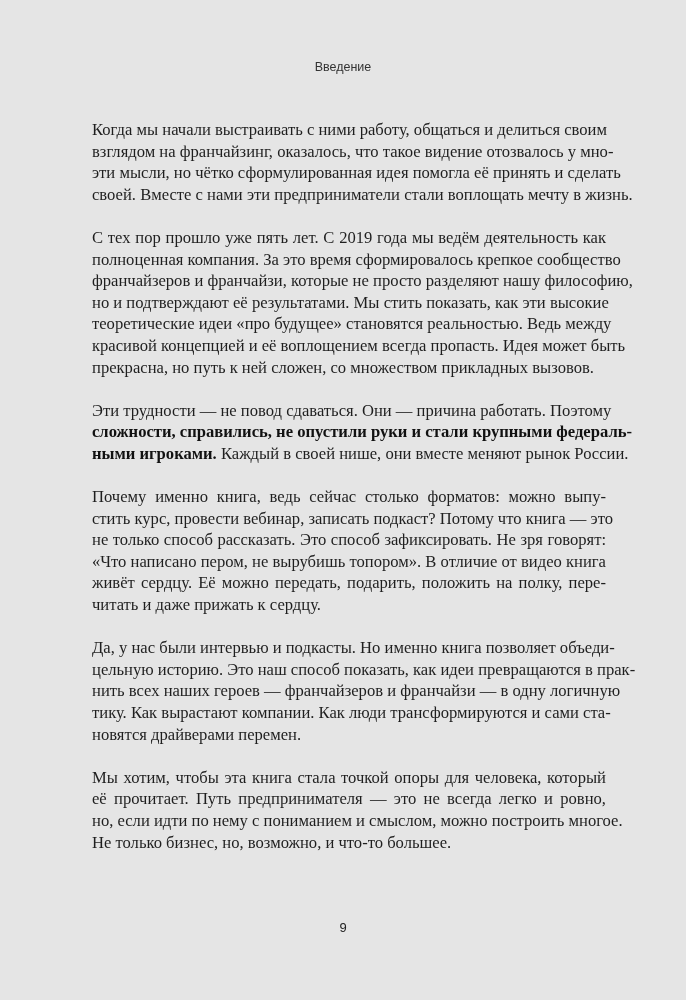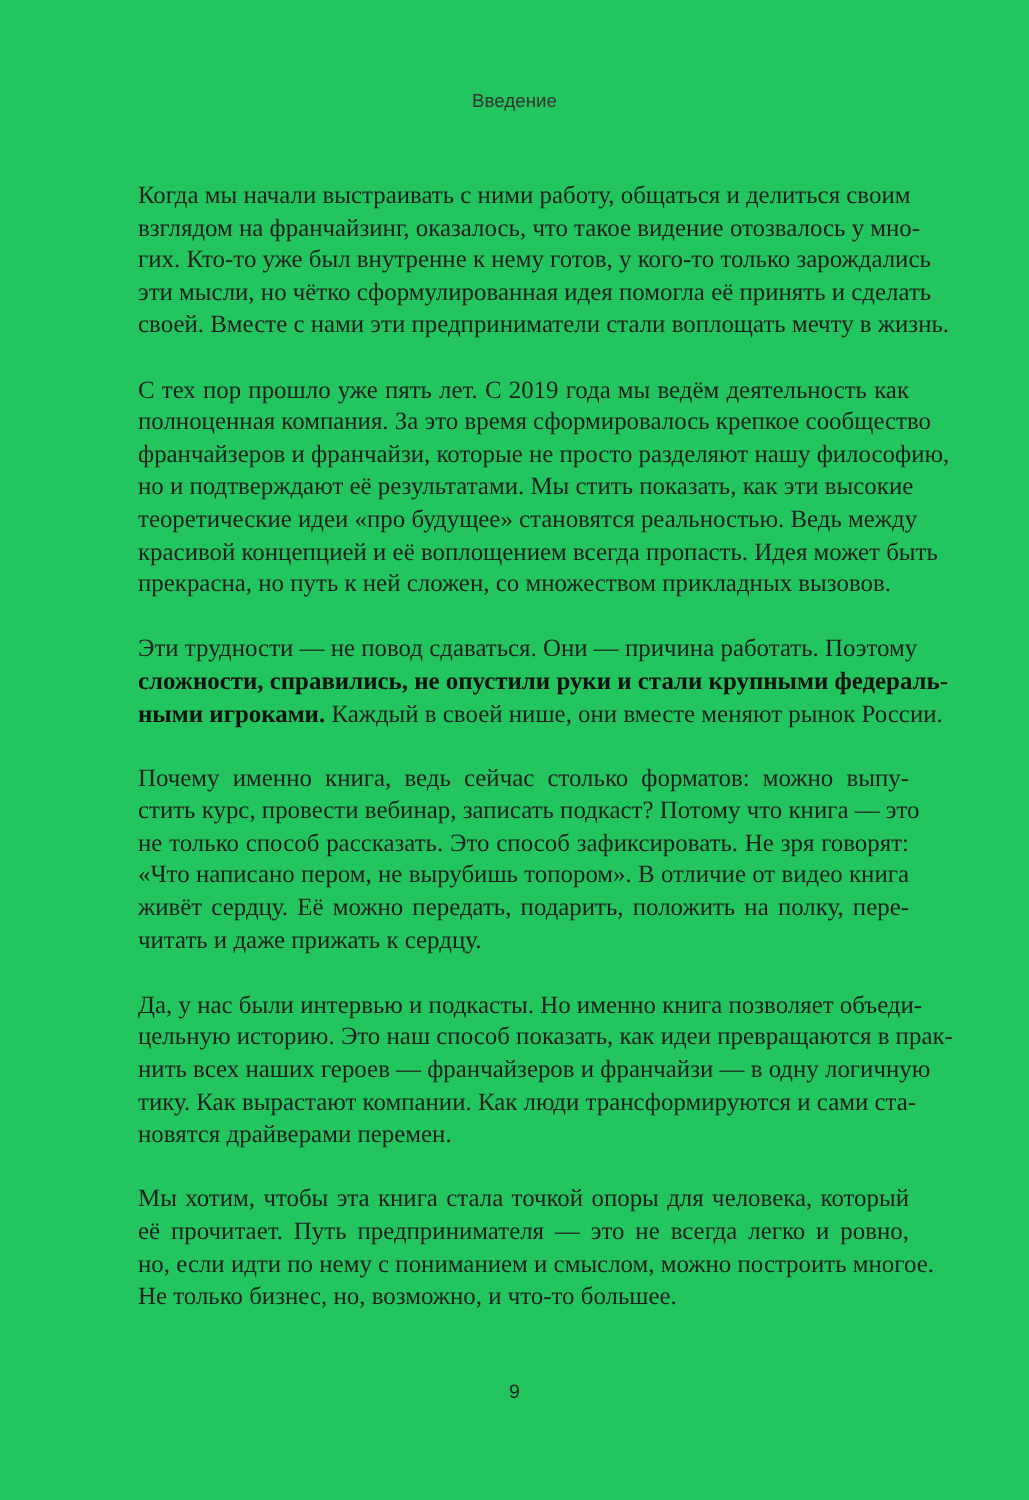--- a/index.html
+++ b/index.html
@@ -1,17 +1,17 @@
 <!DOCTYPE html>
 <html><head>
 <meta charset="utf-8">
 <style>
   html, body { margin: 0; padding: 0; background: #ffffff; }
   body { width: 686px; height: 1000px; position: relative; overflow: hidden; }
-  .page { position: absolute; left: 0; top: 0; width: 686px; height: 1000px; background: #22c55e; }
+  .page { position: absolute; left: 0; top: 0; width: 686px; height: 1000px; background: #e5e5e5; }
   .running-head {
     position: absolute; top: 60px; left: 0; width: 686px; text-align: center;
     font-family: "Liberation Sans", sans-serif; font-size: 12.5px; color: #333333;
   }
   .body-text {
     position: absolute; top: 119px; left: 92px; width: 514px;
     font-family: "Liberation Serif", serif; font-size: 16.6px; line-height: 21.6px;
     color: #1f1f1f;
   }
   .para { margin: 0 0 21.6px 0; }
@@ -25,21 +25,20 @@
 </style>
 </head>
 <body>
 
 <div class="page">
   <div class="running-head">Введение</div>
   <div class="body-text" id="body-text">
       <div class="para">
         <span class="line"><span>Когда мы начали выстраивать с ними работу, общаться и делиться своим</span></span>
         <span class="line"><span>взглядом на франчайзинг, оказалось, что такое видение отозвалось у мно-</span></span>
-        <span class="line"><span>гих. Кто-то уже был внутренне к нему готов, у кого-то только зарождались</span></span>
         <span class="line"><span>эти мысли, но чётко сформулированная идея помогла её принять и сделать</span></span>
         <span class="line last"><span>своей. Вместе с нами эти предприниматели стали воплощать мечту в жизнь.</span></span>
       </div>
       <div class="para">
         <span class="line"><span>С тех пор прошло уже пять лет. С 2019 года мы ведём деятельность как</span></span>
         <span class="line"><span>полноценная компания. За это время сформировалось крепкое сообщество</span></span>
         <span class="line"><span>франчайзеров и франчайзи, которые не просто разделяют нашу философию,</span></span>
         <span class="line"><span>но и подтверждают её результатами. Мы стить показать, как эти высокие</span></span>
         <span class="line"><span>теоретические идеи «про будущее» становятся реальностью. Ведь между</span></span>
         <span class="line"><span>красивой концепцией и её воплощением всегда пропасть. Идея может быть</span></span>

